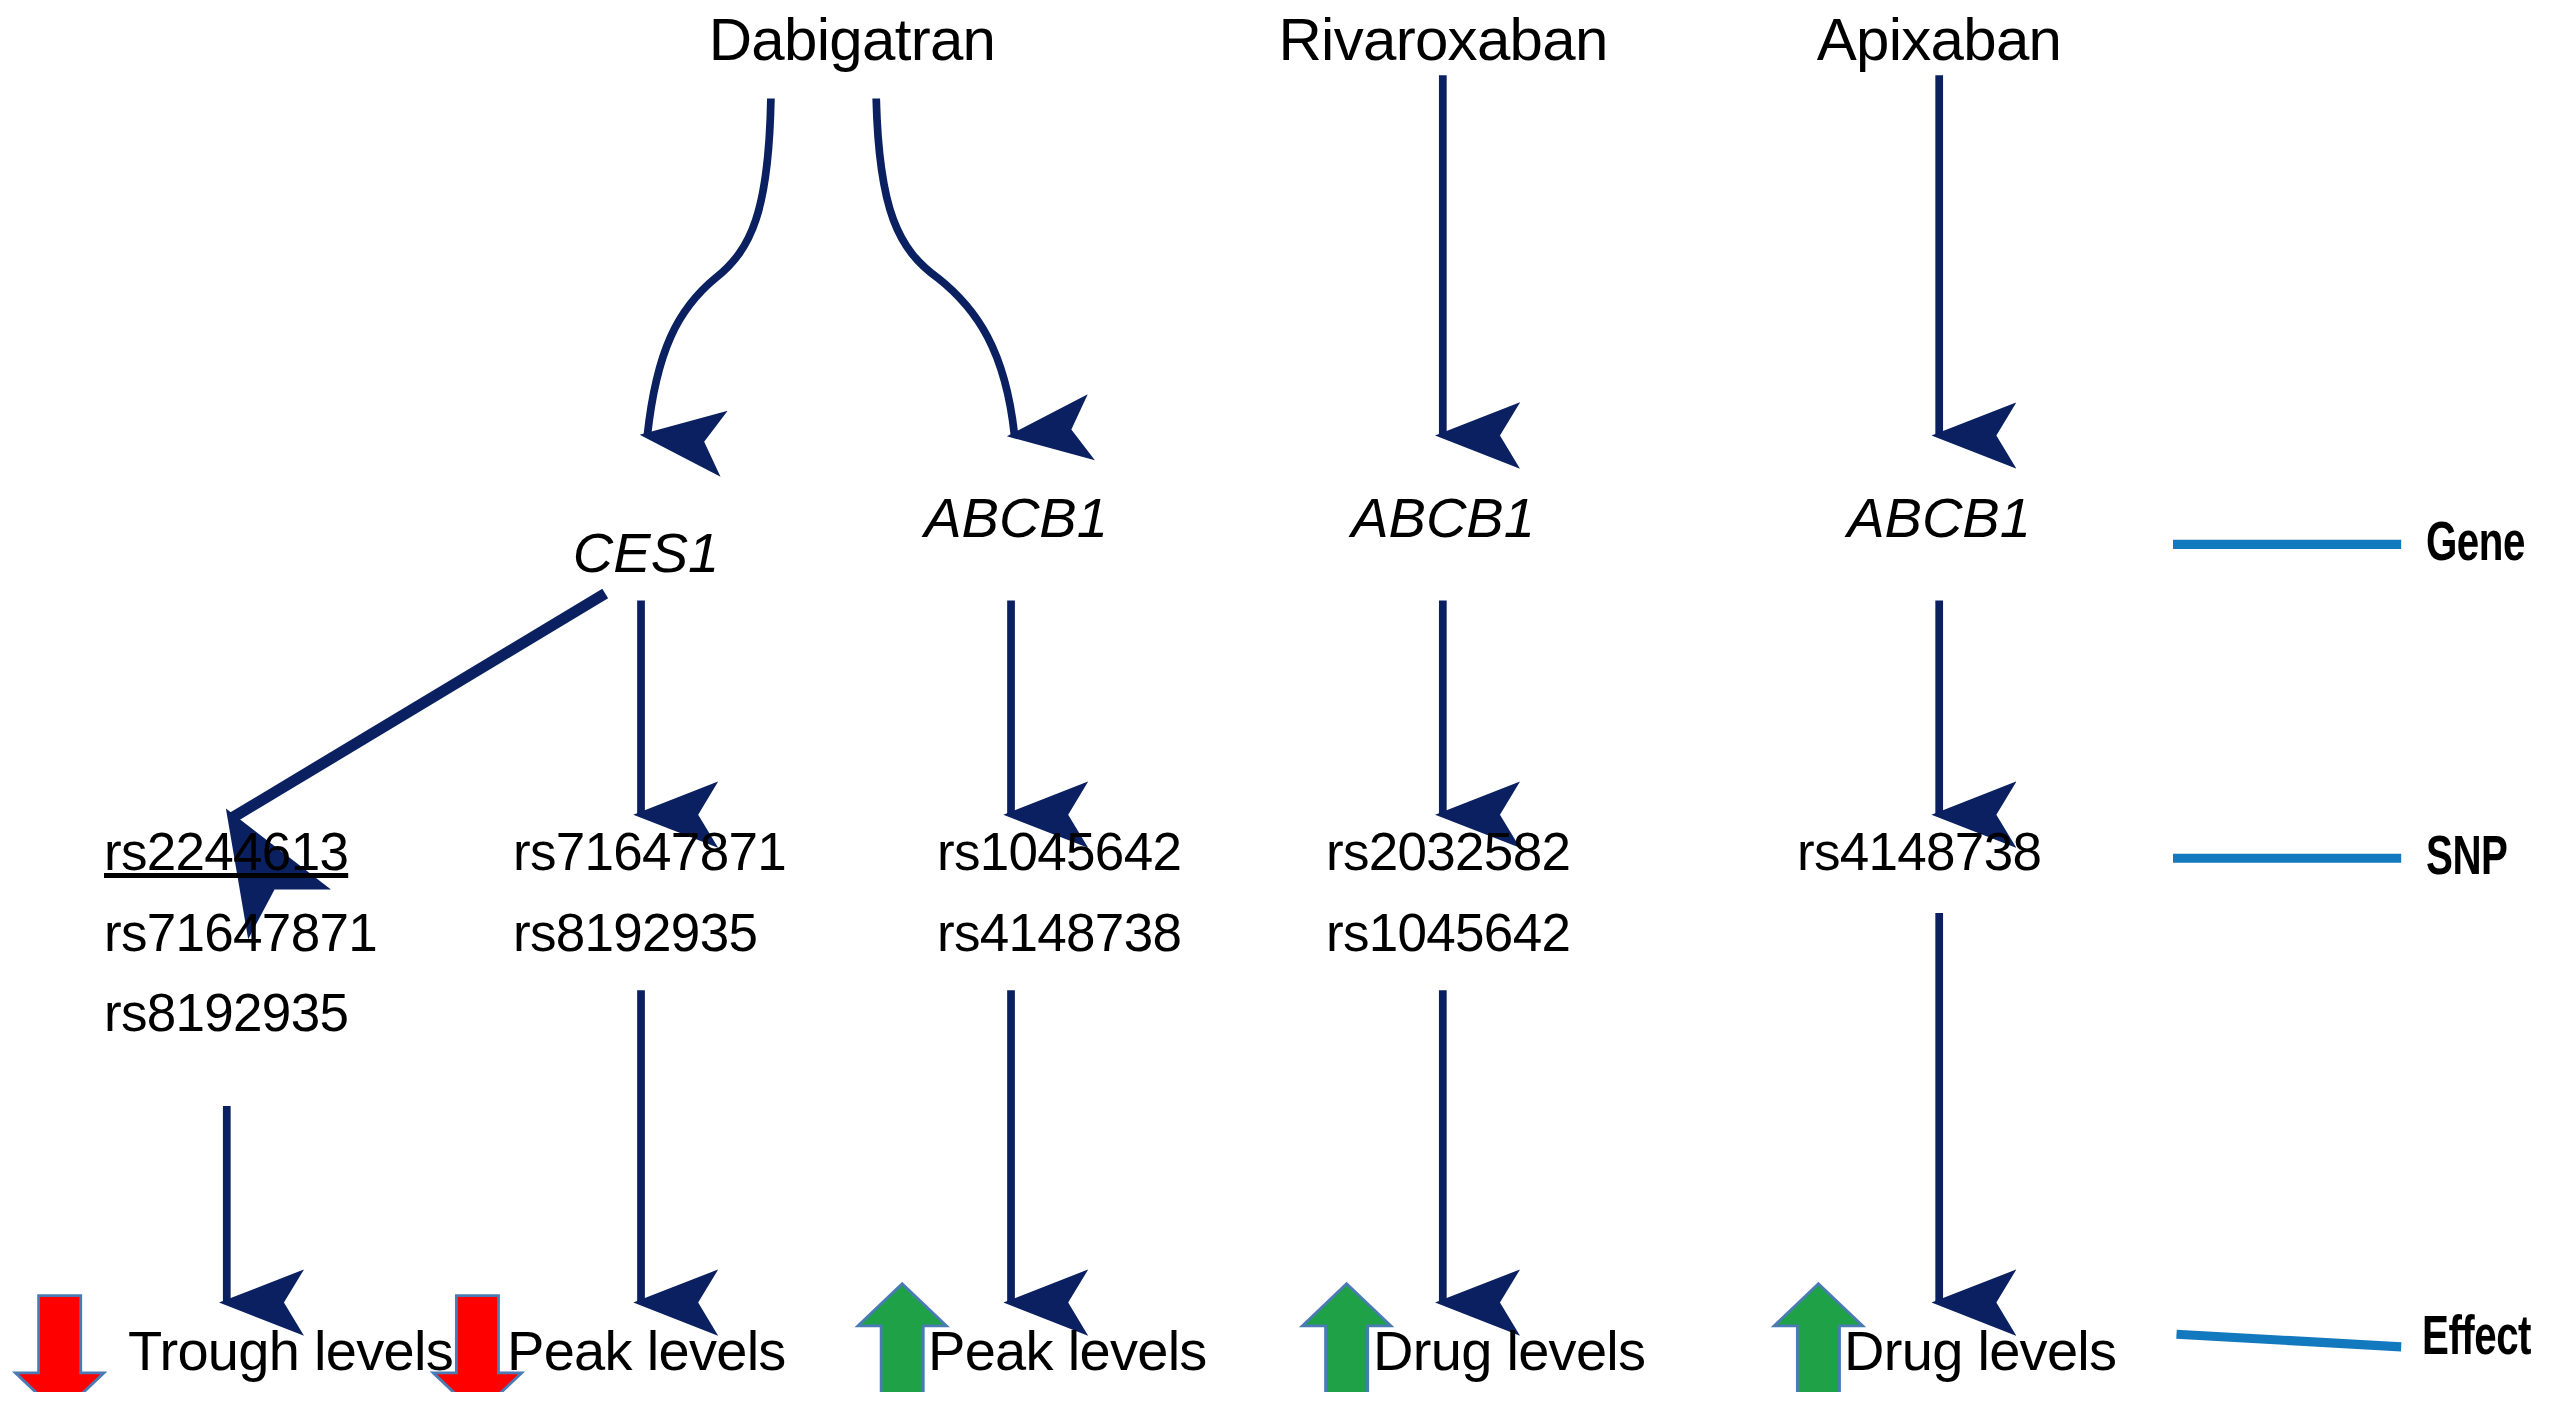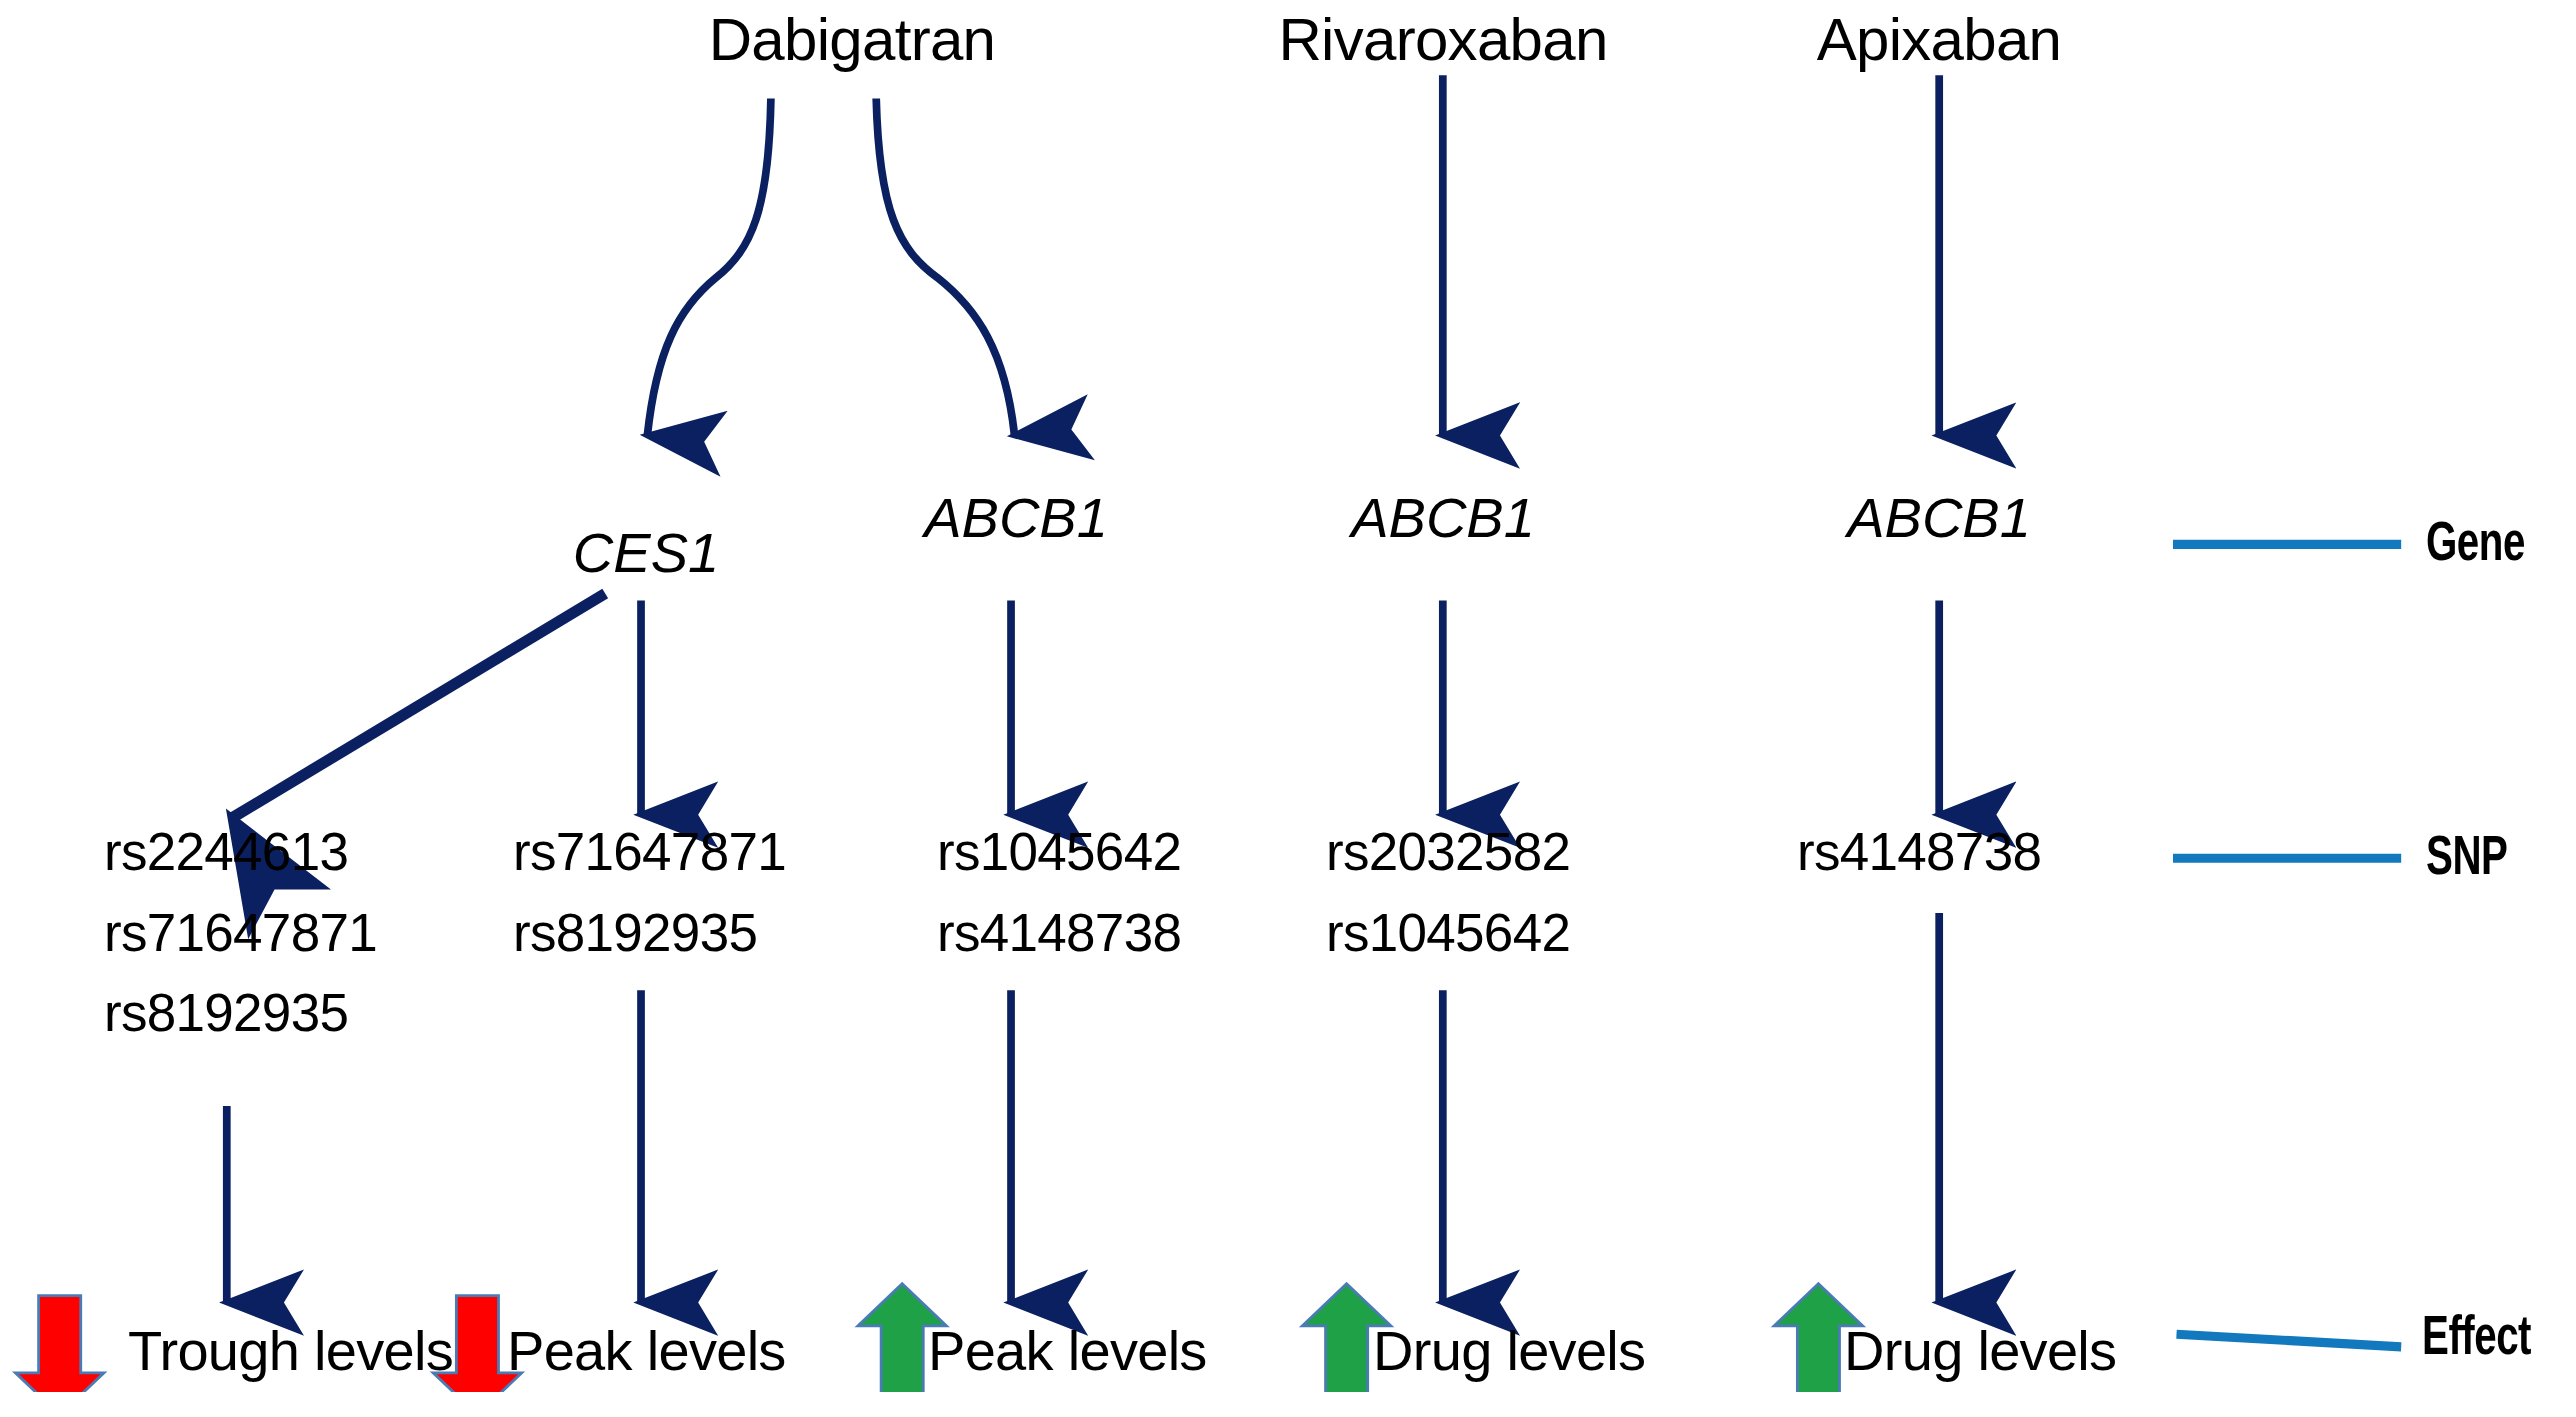--- a/index.html
+++ b/index.html
@@ -121,21 +121,21 @@
 
   <div class="lbl drug-label center-x" style="left:852px; top:9.8px;">Dabigatran</div>
   <div class="lbl drug-label center-x" style="left:1939px; top:9.8px;">Apixaban</div>
   <div class="lbl drug-label center-x" style="left:1443px; top:9.8px;">Rivaroxaban</div>
 
   <div class="lbl gene-label center-x" style="left:646px; top:490px;margin-top:35px;">CES1</div>
   <div class="lbl gene-label center-x" style="left:1016px; top:490px;">ABCB1</div>
   <div class="lbl gene-label center-x" style="left:1443px; top:490px;">ABCB1</div>
   <div class="lbl gene-label center-x" style="left:1939px; top:490px;">ABCB1</div>
 
-  <div class="lbl snp-label" style="left:104px; top:825px;">rs2244613</div>
+  <div class="lbl snp-label" style="left:104px; top:825px;text-decoration:underline;">rs2244613</div>
   <div class="lbl snp-label" style="left:104px; top:906px;">rs71647871</div>
   <div class="lbl snp-label" style="left:104px; top:986px;">rs8192935</div>
 
   <div class="lbl snp-label" style="left:513px; top:825px;">rs71647871</div>
   <div class="lbl snp-label" style="left:513px; top:906px;">rs8192935</div>
 
   <div class="lbl snp-label" style="left:937px; top:825px;">rs1045642</div>
   <div class="lbl snp-label" style="left:937px; top:906px;">rs4148738</div>
 
   <div class="lbl snp-label" style="left:1326px; top:825px;">rs2032582</div>

